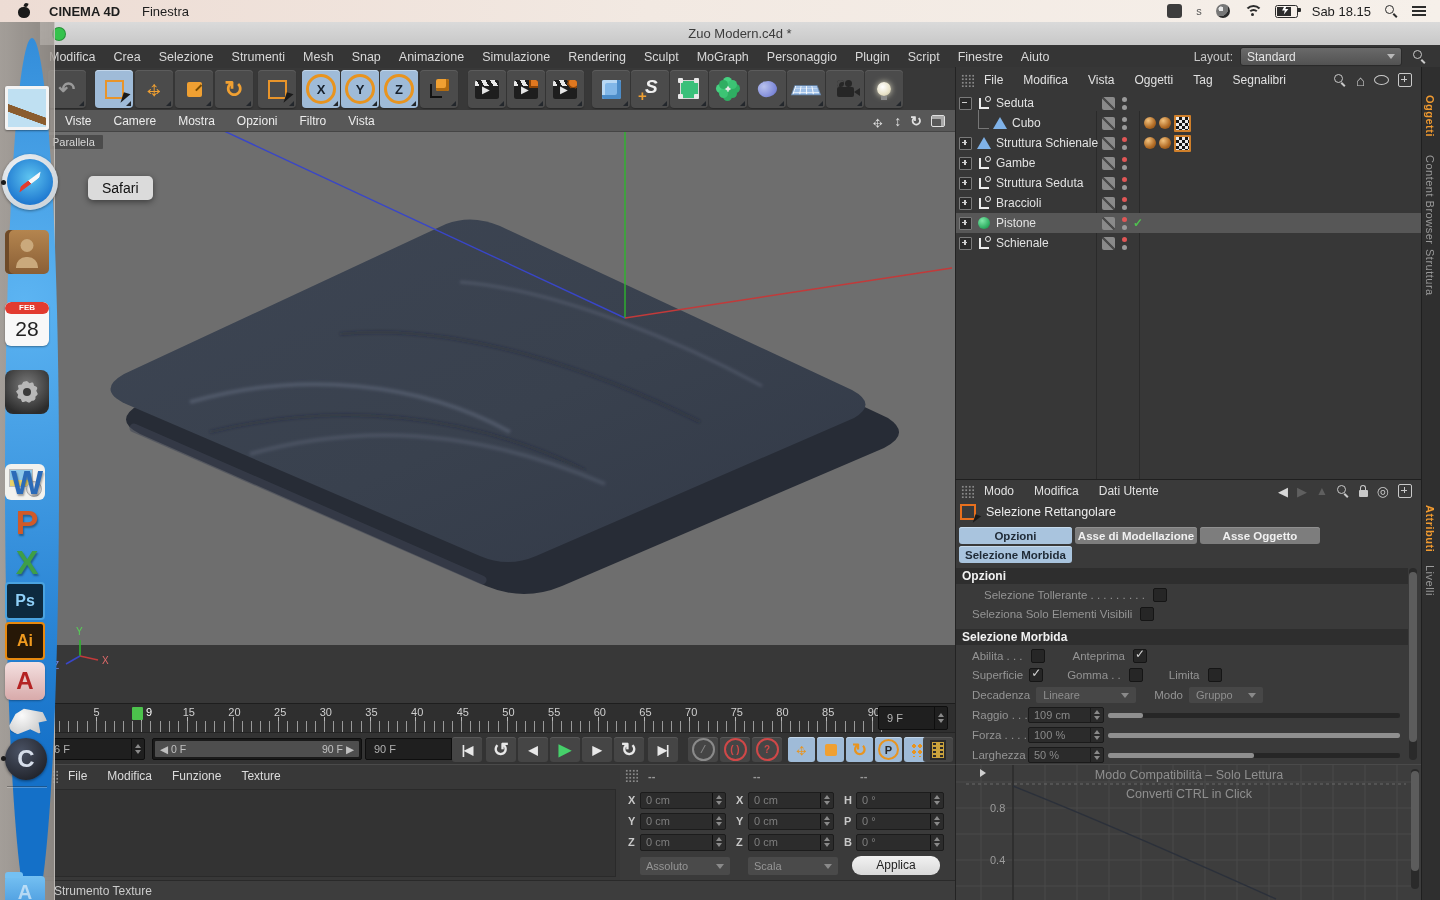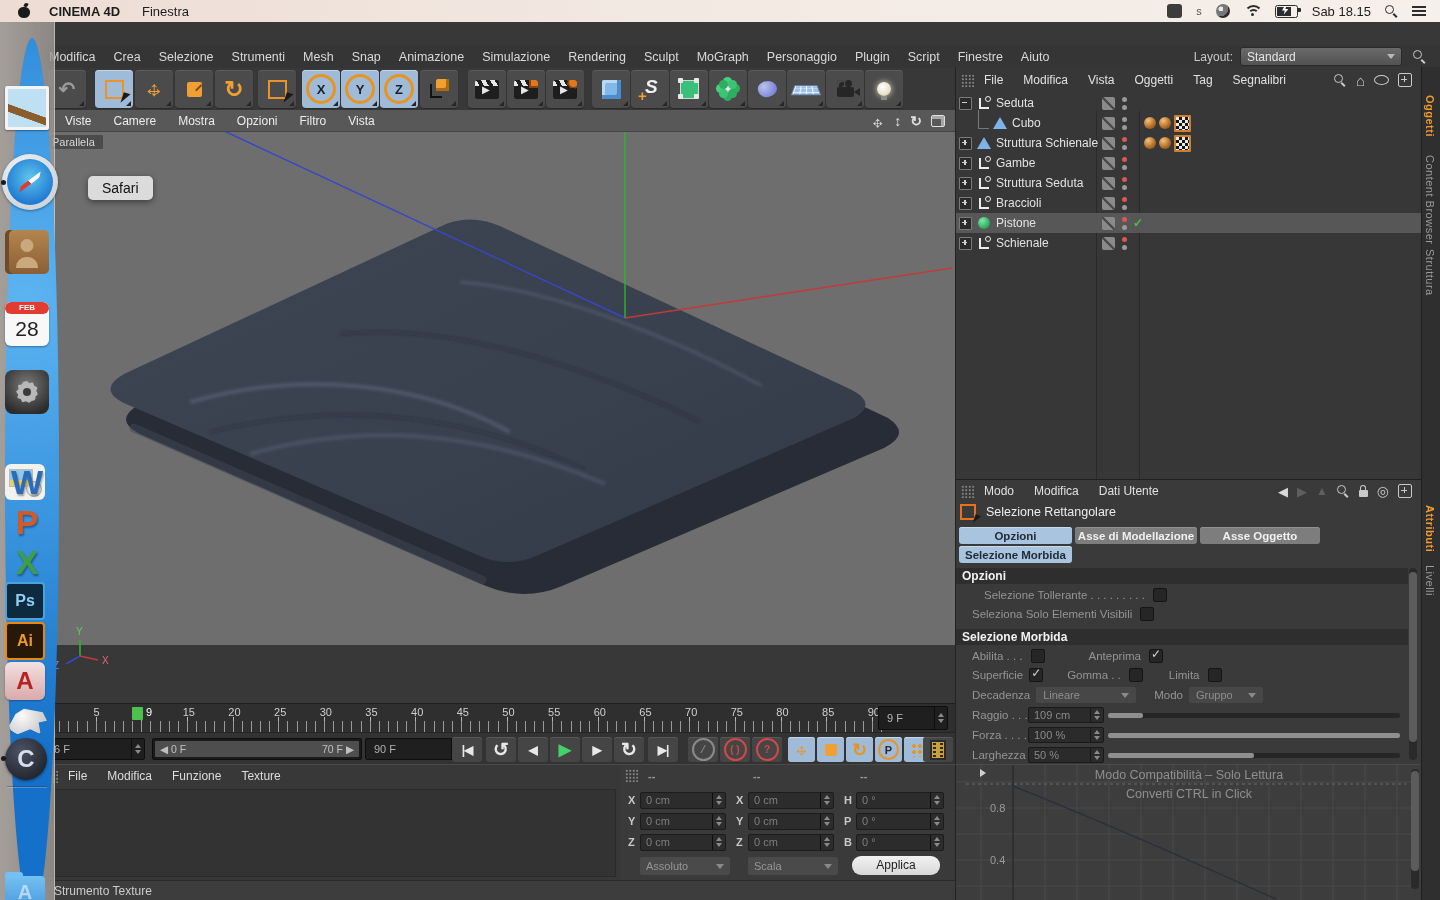--- a/index.html
+++ b/index.html
@@ -317,20 +317,24 @@
           <b></b>
         </span>
       <span>Sab 18.15</span>
       <span class="srch"></span>
       <span class="listic"></span>
     </span>
   </div>
 
   <div id="window" class="abs">
 
+    <div id="titlebar" class="abs">
+      <span class="traffic abs"></span>
+      <span id="wintitle" class="abs">Zuo Modern.c4d *</span>
+    </div>
 
     <div id="menubar" class="abs">
       <span style="display:flex;">
           <span class="mi">Modifica</span>
           <span class="mi">Crea</span>
           <span class="mi">Selezione</span>
           <span class="mi">Strumenti</span>
           <span class="mi">Mesh</span>
           <span class="mi">Snap</span>
           <span class="mi">Animazione</span>
@@ -514,21 +518,21 @@
     </div>
 
     <div id="transport" class="abs">
       <div class="tfield" style="left:5px;width:100px;">
         <span>6 F</span>
         <span class="stepper"></span>
       </div>
       <div class="trange">
         <div class="bar">
           <span>◀ 0 F</span>
-          <span>70 F ▶</span>
+          <span>90 F ▶</span>
         </div>
       </div>
       <div class="tfield" style="left:325px;width:100px;">
         <span>90 F</span>
         <span class="stepper"></span>
       </div>
 
       <div class="pbtn g-start" style="left:412px;"></div>
       <div class="pbtn g-prevk" style="left:446px;"></div>
       <div class="pbtn g-prevf" style="left:478px;"></div>
@@ -838,21 +842,21 @@
       </div>
       <div class="arow" style="left:16px;top:127px;">
         <span>Seleziona Solo Elementi Visibili</span>
         <span class="cb" style="margin-left:8px;"></span>
       </div>
 
       <div class="sect" style="top:149px;">Selezione Morbida</div>
       <div class="arow" style="left:16px;top:169px;width:430px;">
         <span>Abilita . . .</span>
         <span class="cb" style="margin-left:8px;"></span>
-        <span style="margin-left:44px;">Anteprima</span>
+        <span style="margin-left:28px;">Anteprima</span>
         <span class="cb on" style="margin-left:8px;"></span>
       </div>
       <div class="arow" style="left:16px;top:188px;width:430px;">
         <span>Superficie</span>
         <span class="cb on" style="margin-left:6px;"></span>
         <span style="margin-left:24px;">Gomma . .</span>
         <span class="cb" style="margin-left:8px;"></span>
         <span style="margin-left:26px;">Limita</span>
         <span class="cb" style="margin-left:8px;"></span>
       </div>

